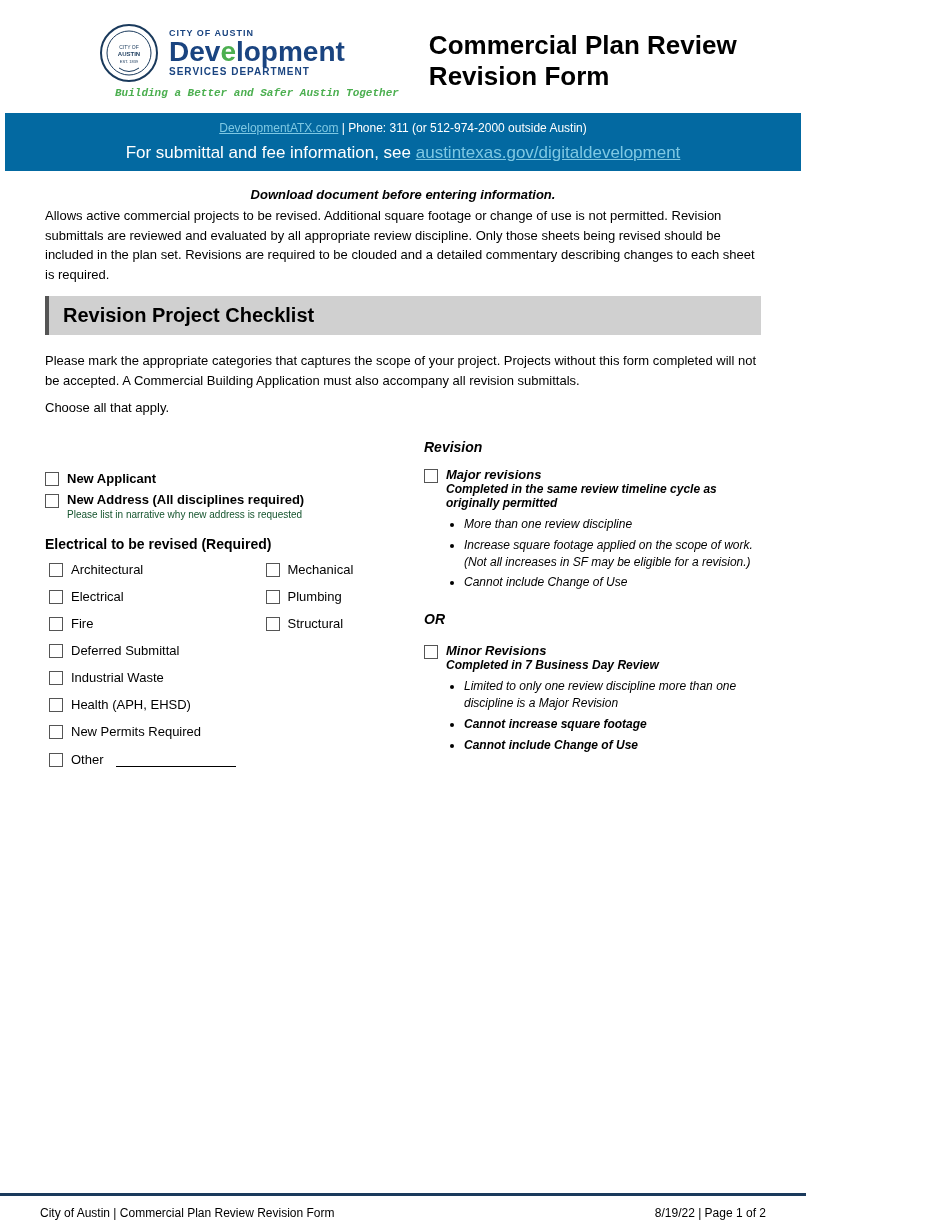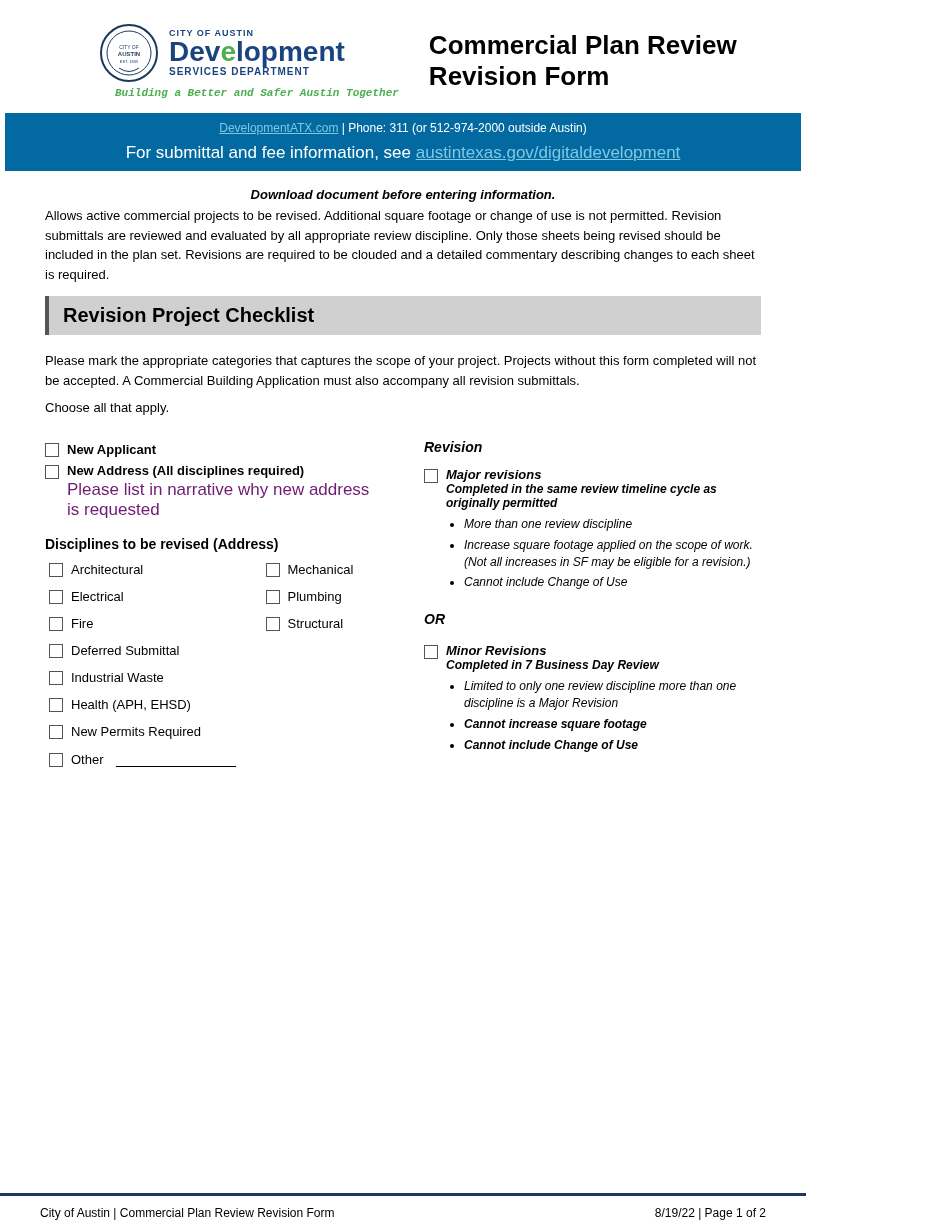--- a/index.html
+++ b/index.html
@@ -151,24 +151,24 @@
       background: #fff;
       display: inline-block;
     }
     .check-label {
       font-size: 13px;
     }
     .check-label.bold {
       font-weight: bold;
     }
     .check-sub {
-      font-size: 17px;
+      font-size: 10px;
       margin-left: 22px;
       margin-top: 2px;
-      color: #701a75;
+      color: #14532d;
     }
     
     .disciplines-title {
       font-weight: bold;
       font-size: 14px;
       margin: 16px 0 10px 0;
     }
     .disciplines-grid {
       display: flex;
       gap: 30px;
@@ -312,21 +312,21 @@
         </div>
 
         <div class="check-row" style="align-items:flex-start;">
           <div class="checkbox" style="margin-top:2px;"></div>
           <div>
             <span class="check-label bold">New Address (All disciplines required)</span>
             <div class="check-sub" style="margin-left:0;">Please list in narrative why new address is requested</div>
           </div>
         </div>
 
-        <div class="disciplines-title">Disciplines to be revised (Address)</div>
+        <div class="disciplines-title">Electrical to be revised (Required)</div>
 
         <div class="disciplines-grid">
           <div class="disciplines-col">
             <div class="check-row">
               <div class="checkbox"></div>
               <span>Architectural</span>
             </div>
             <div class="check-row">
               <div class="checkbox"></div>
               <span>Electrical</span>

